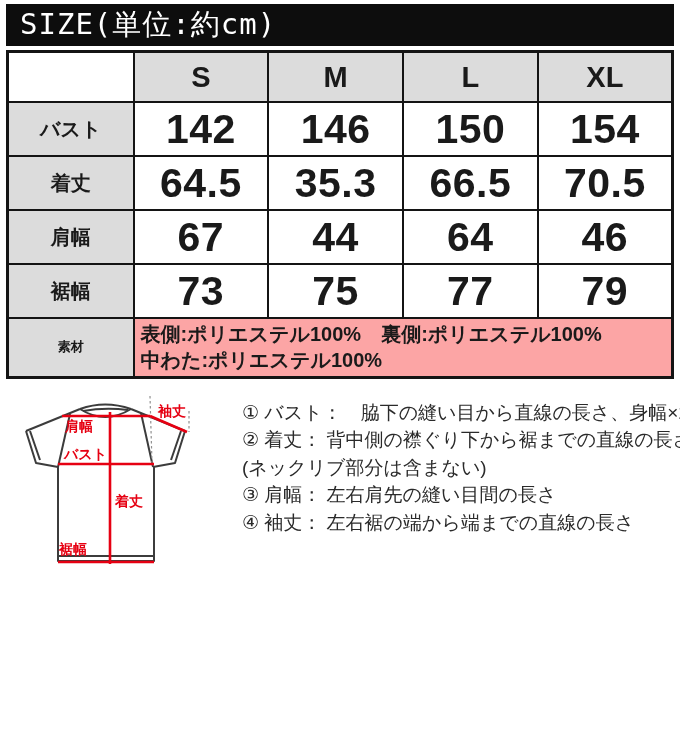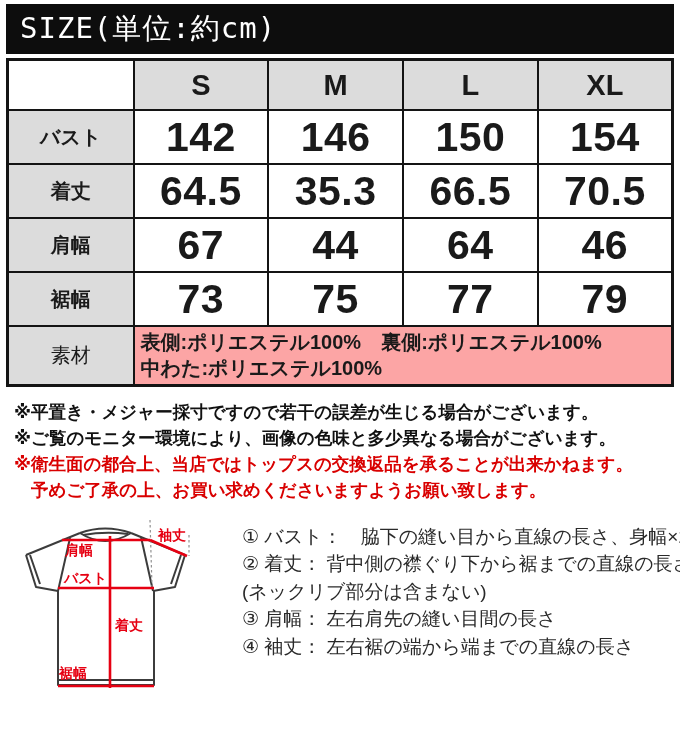--- a/index.html
+++ b/index.html
@@ -7,21 +7,21 @@
     width:680px;height:740px;overflow:hidden;
     font-family:"Liberation Sans","DejaVu Sans",sans-serif;
     color:#1a1a1a;
     -webkit-font-smoothing:antialiased;
   }
   .page{padding:4px 6px 0 6px;}
 
   
   .title-bar{
     background:var(--bar-black,#0d0d0d);
-    height:50px;display:flex;align-items:center;
+    height:42px;display:flex;align-items:center;
     padding-left:14px;margin-bottom:4px;
   }
   .title-bar .title-text{
     color:#ffffff;font-size:29px;font-weight:500;letter-spacing:1px;
     font-family:"DejaVu Sans Mono","Liberation Sans",sans-serif;
   }
 
   
   table.size-table{
     border-collapse:collapse;table-layout:fixed;
@@ -31,21 +31,21 @@
     border:2px solid var(--border,#141414);
     text-align:center;vertical-align:middle;padding:0;
   }
   col.c-label{width:126px;}
   tr.head-row th{height:48px;background:var(--header-gray,#dcdcdc);font-size:29px;font-weight:700;}
   tr.head-row th.corner{background:#ffffff;}
   tr.data-row{height:54px;}
   tr.data-row th{background:var(--header-gray,#dcdcdc);font-size:20px;font-weight:600;}
   tr.data-row td{background:#ffffff;font-size:41px;font-weight:600;letter-spacing:0.5px;}
   tr.material-row{height:58px;}
-  tr.material-row th{background:var(--header-gray,#dcdcdc);font-size:20px;font-weight:400;}
+  tr.material-row th{background:var(--header-gray,#dcdcdc);font-size:13px;font-weight:700;}
   tr.material-row td{
     text-align:left;padding:2px 2px 2px 6px;background:#fca5a5;
     font-size:20px;font-weight:600;line-height:1.32;white-space:nowrap;
   }
 
   
   .notes{margin:12px 0 0 8px;}
   .note{font-size:17.5px;font-weight:600;line-height:26px;white-space:nowrap;color:#111111;}
   .note.red{color:var(--red-text,#d90000);}
   .note.indent{padding-left:17px;}
@@ -122,26 +122,20 @@
     <tr class="material-row">
       <th>素材</th>
       <td colspan="4">
         <div>表側:ポリエステル100%　裏側:ポリエステル100%</div>
         <div>中わた:ポリエステル100%</div>
       </td>
     </tr>
   </tbody>
     </table>
 
-  <div class="notes">
-    <div class="note">※平置き・メジャー採寸ですので若干の誤差が生じる場合がございます。</div>
-    <div class="note">※ご覧のモニター環境により、画像の色味と多少異なる場合がございます。</div>
-    <div class="note red">※衛生面の都合上、当店ではトップスの交換返品を承ることが出来かねます。</div>
-    <div class="note red indent">予めご了承の上、お買い求めくださいますようお願い致します。</div>
-  </div>
 
   <div class="bottom">
 
     <div class="diagram">
       <svg width="210" height="205" viewBox="0 0 210 205">
 
         <g class="outline">
 
           <path d="M70,24 Q95,15 121,24"></path>
           <path d="M73,26 Q95,22 118,25"></path>

